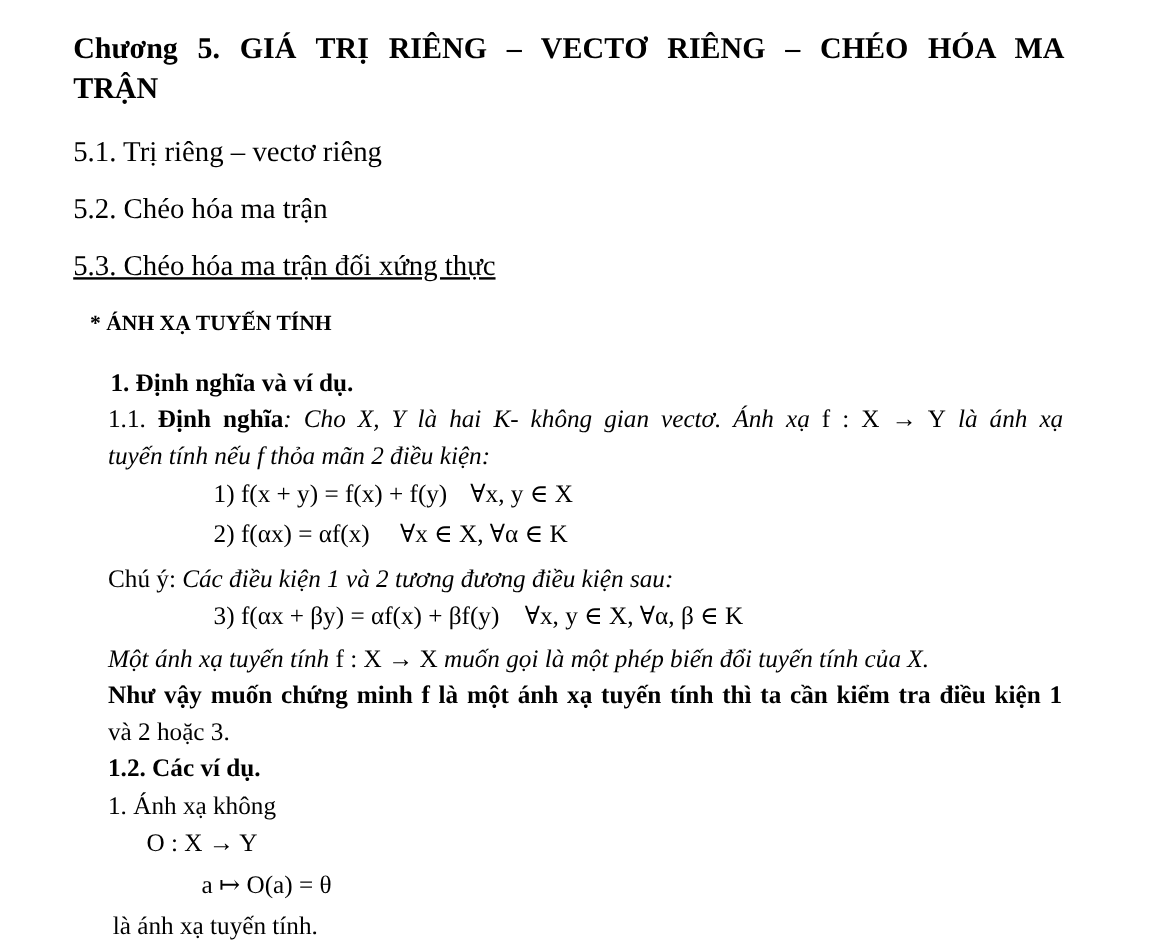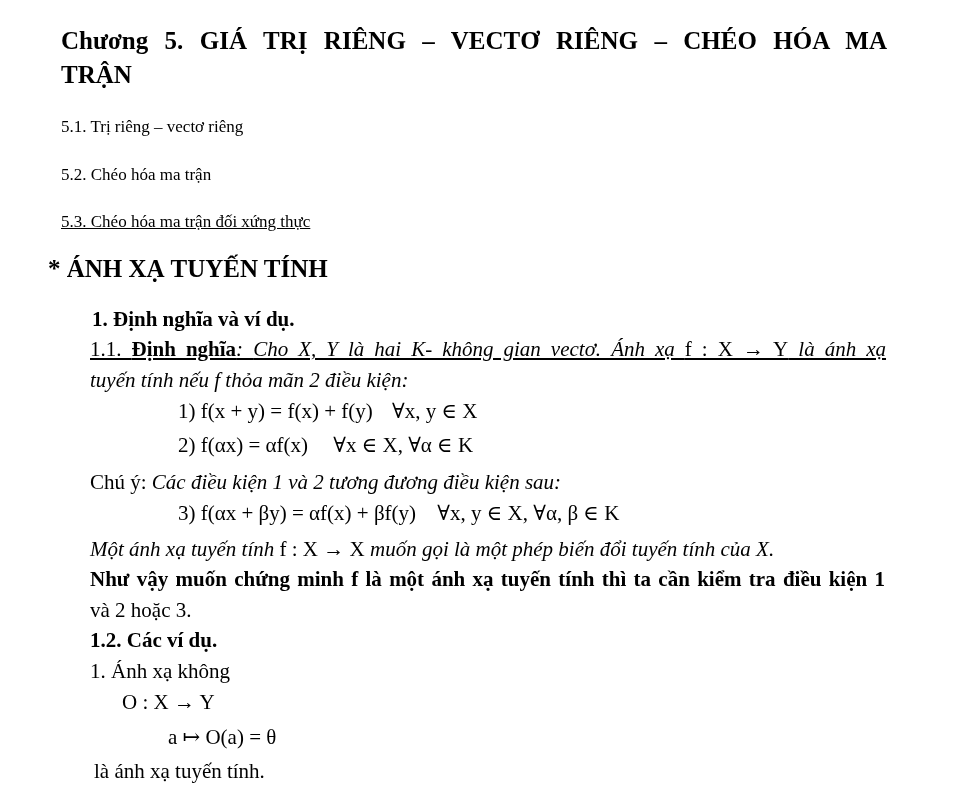--- a/index.html
+++ b/index.html
@@ -23,27 +23,27 @@
     font-size: 25px;
     font-weight: bold;
     line-height: 34px;
     white-space: normal;
     text-align: justify;
     text-align-last: left;
     word-spacing: 4px;
   }
   .toc {
     left: 61px;
-    font-size: 17px;
+    font-size: 24px;
     line-height: 26px;
   }
   .h-section {
-    left: 48px;
+    left: 75px;
     top: 256px;
-    font-size: 25px;
+    font-size: 18px;
     font-weight: bold;
     line-height: 26px;
   }
   .h-sub {
     left: 92px;
     top: 306px;
     font-size: 21px;
     font-weight: bold;
     line-height: 26px;
   }
@@ -71,21 +71,21 @@
   <div class="abs title">Chương 5. GIÁ TRỊ RIÊNG – VECTƠ RIÊNG – CHÉO HÓA MA TRẬN</div>
 
   <div class="abs toc" style="top:114px;">5.1. Trị riêng – vectơ riêng</div>
   <div class="abs toc" style="top:162px;">5.2. Chéo hóa ma trận</div>
   <div class="abs toc" style="top:209px;text-decoration:underline;">5.3. Chéo hóa ma trận đối xứng thực</div>
 
   <div class="abs h-section">* ÁNH XẠ TUYẾN TÍNH</div>
 
   <div class="abs h-sub">1.  Định nghĩa và ví dụ.</div>
 
-  <div class="abs body-line justify-line" style="left:90px; top:336px; width:796px;text-decoration:underline;">
+  <div class="abs body-line justify-line" style="left:90px; top:336px; width:796px;">
     <span>1.1. </span><span class="b">Định nghĩa</span><span class="it">: </span><span class="it">Cho X, Y là hai K- không gian vectơ. Ánh xạ </span><span class="math">f : X → Y</span><span class="it"> là ánh xạ</span>
   </div>
   <div class="abs body-line it" style="left:90px; top:367px;">tuyến tính nếu f thỏa mãn 2 điều kiện:</div>
 
   <div class="abs body-line" style="left:178px; top:398px;">
     <span>1)</span>
     <span class="math">f(x + y) = f(x) + f(y)</span>
     <span class="math" style="margin-left:14px;">∀x, y ∈ X</span>
   </div>
   <div class="abs body-line" style="left:178px; top:432px;">

